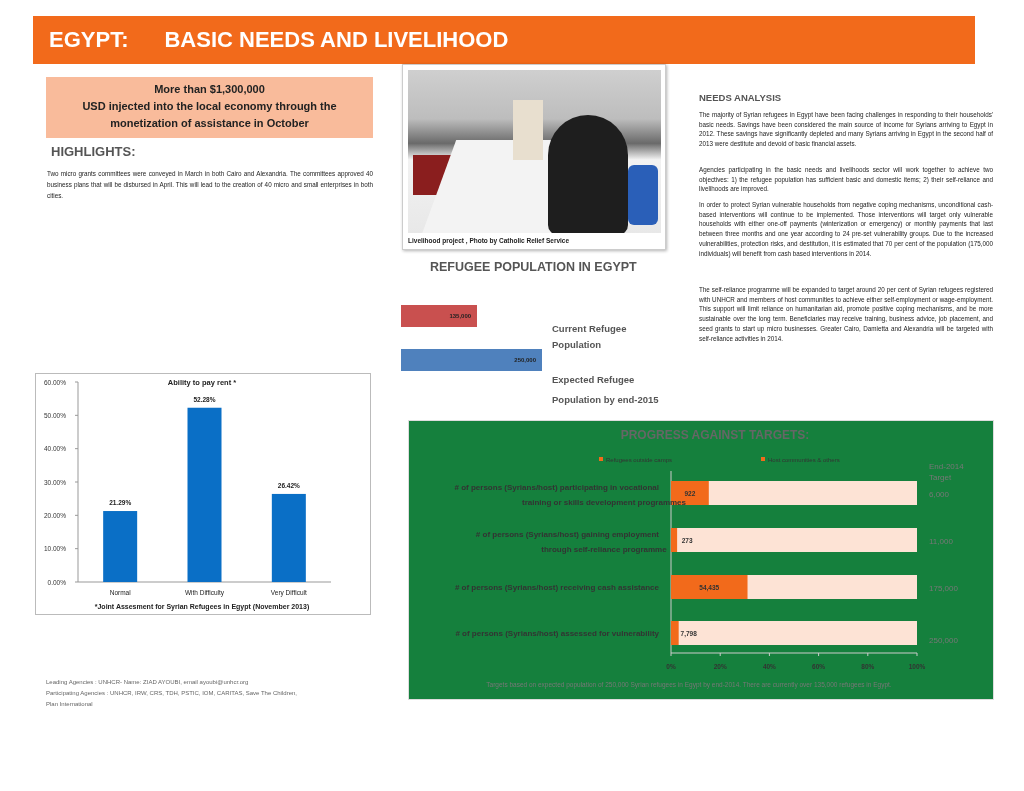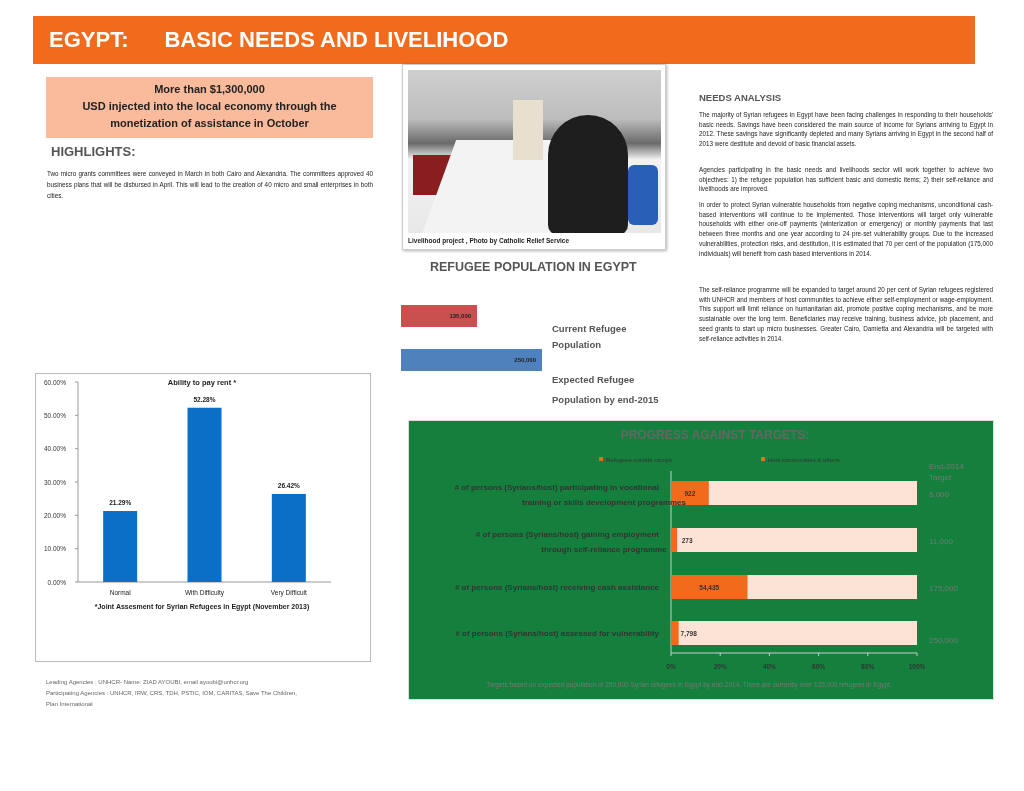--- a/index.html
+++ b/index.html
@@ -17,21 +17,21 @@
   .photo .person { position:absolute; left:140px; top:45px; width:80px; height:120px; background:#1e1e1e; border-radius: 40px 40px 10px 10px; }
   .photo .chair { position:absolute; left:220px; top:95px; width:30px; height:60px; background:#2a5fb8; border-radius:6px; }
   .photo .red { position:absolute; left:5px; top:85px; width:50px; height:40px; background:#8a1e1e; }
   .photo .machine { position:absolute; left:105px; top:30px; width:30px; height:60px; background:#e8dfcf; }
   .photo-caption { position: absolute; left: 5px; top: 172px; font-size: 6.5px; font-weight: bold; }
   .refpop-title { position: absolute; left: 430px; top: 260px; font-size: 12.5px; font-weight: bold; color: #555; text-align: center; }
   .refpop-bar { position: absolute; left: 401px; height: 22px; display: flex; align-items: center; justify-content: flex-end; padding-right: 6px; font-size: 6px; font-weight: bold; }
   .refpop-label { position: absolute; left: 552px; font-size: 9.5px; color: #555; line-height: 16px; font-weight: bold; }
   .needs-h { position: absolute; left: 699px; top: 92px; font-size: 9.5px; font-weight: bold; color: #555; }
   .needs-p { position: absolute; left: 699px; width: 294px; font-size: 6.3px; line-height: 9.7px; text-align: justify; }
-  .chart1 { position: absolute; left: 35px; top: 373px; width: 336px; height: 289px; border: 1px solid #bbb; background:#fff; }
+  .chart1 { position: absolute; left: 35px; top: 373px; width: 336px; height: 242px; border: 1px solid #bbb; background:#fff; }
   .progress-box { position: absolute; left: 408px; top: 420px; width: 586px; height: 280px; border: 1px solid #ddd; background:#15803d; }
   .footer-text { position: absolute; left: 46px; top: 677px; width: 330px; font-size: 6px; line-height: 11px; color: #666; }
   svg text { font-family: "Liberation Sans", sans-serif; }
 </style>
 </head>
 <body>
 
 <div class="banner">
   <span class="t1">EGYPT:</span>
   <span class="t3">BASIC NEEDS AND LIVELIHOOD</span>

